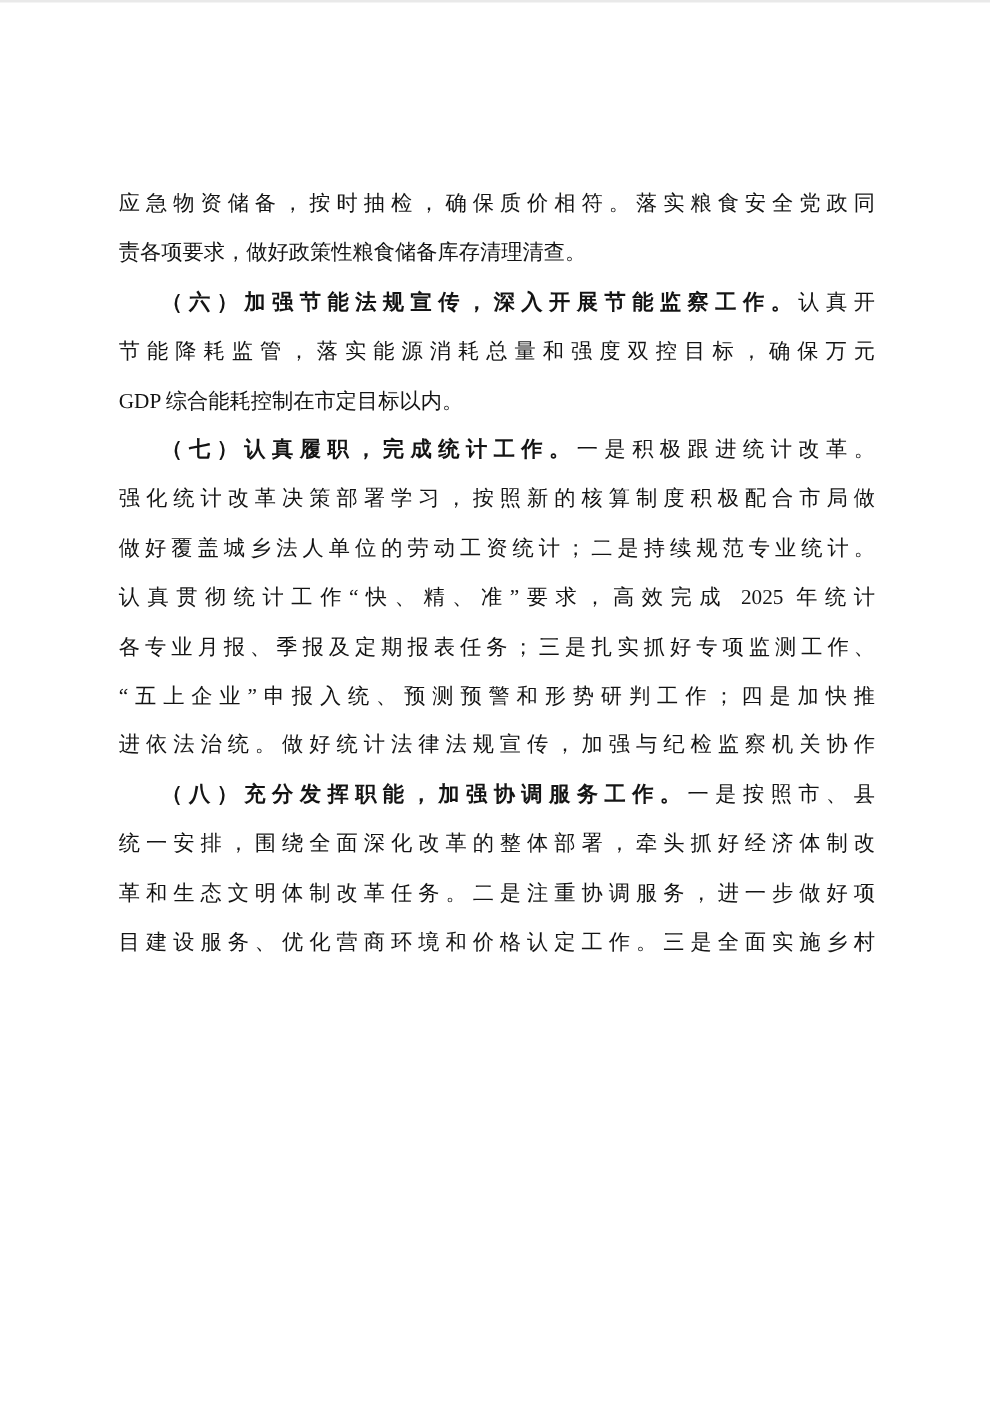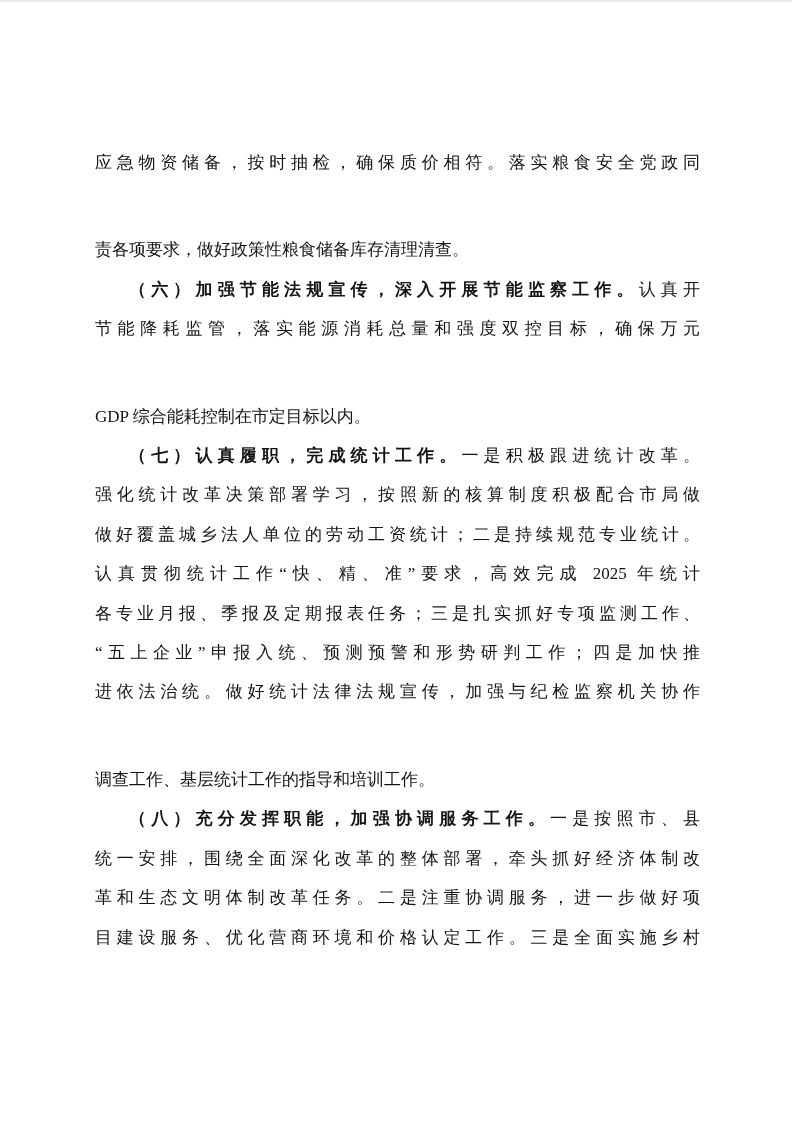--- a/index.html
+++ b/index.html
@@ -35,21 +35,20 @@
   .paragraph {
     margin: 0;
     padding: 0;
   }
   .line {
     text-align: justify;
     text-align-last: justify;
   }
   .line.no-fill {
     text-align-last: left;
-    margin-top: 48px;
   }
   .line.indent {
     text-indent: 2em;
   }
   .run {
     font-weight: normal;
   }
   .run-bold {
     font-weight: bold;
   }
@@ -70,21 +69,20 @@
       <div class="line no-fill"><span class="run">GDP 综合能耗控制在市定目标以内。</span></div>
     </div>
     <div class="paragraph">
       <div class="line indent"><span class="run run-bold">（七）认真履职，完成统计工作。</span><span class="run">一是积极跟进统计改革。</span></div>
       <div class="line"><span class="run">强化统计改革决策部署学习，按照新的核算制度积极配合市局做</span></div>
       <div class="line"><span class="run">做好覆盖城乡法人单位的劳动工资统计；二是持续规范专业统计。</span></div>
       <div class="line"><span class="run">认真贯彻统计工作“快、精、准”要求，高效完成 2025 年统计</span></div>
       <div class="line"><span class="run">各专业月报、季报及定期报表任务；三是扎实抓好专项监测工作、</span></div>
       <div class="line"><span class="run">“五上企业”申报入统、预测预警和形势研判工作；四是加快推</span></div>
       <div class="line"><span class="run">进依法治统。做好统计法律法规宣传，加强与纪检监察机关协作</span></div>
-      <div class="line no-fill"><span class="run">调查工作、基层统计工作的指导和培训工作。</span></div>
     </div>
     <div class="paragraph">
       <div class="line indent"><span class="run run-bold">（八）充分发挥职能，加强协调服务工作。</span><span class="run">一是按照市、县</span></div>
       <div class="line"><span class="run">统一安排，围绕全面深化改革的整体部署，牵头抓好经济体制改</span></div>
       <div class="line"><span class="run">革和生态文明体制改革任务。二是注重协调服务，进一步做好项</span></div>
       <div class="line"><span class="run">目建设服务、优化营商环境和价格认定工作。三是全面实施乡村</span></div>
     </div>
   </div>
 
 </body></html>

